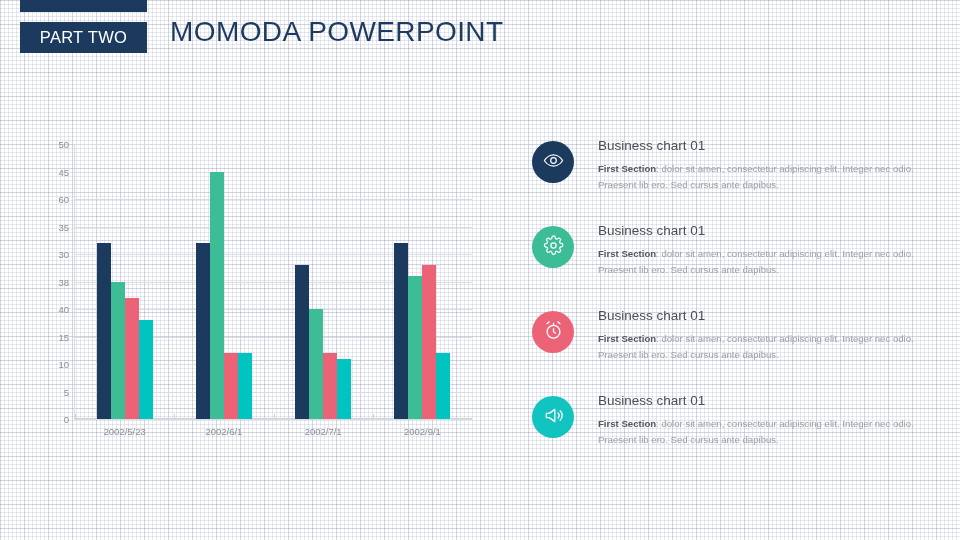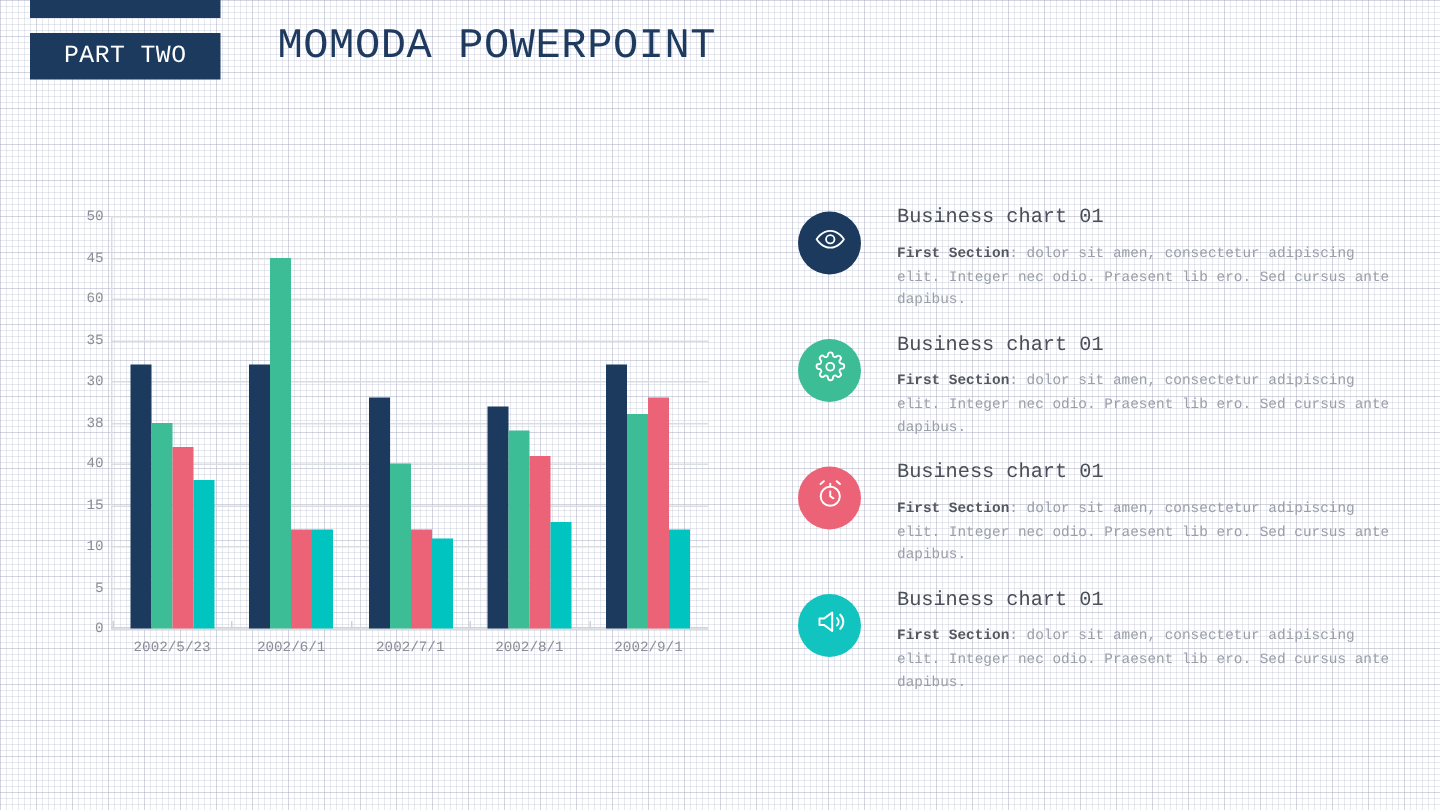--- a/index.html
+++ b/index.html
@@ -9,28 +9,28 @@
     background-color:#ffffff;
     background-image:
       linear-gradient(to right, rgba(150,155,185,0.22) 1px, transparent 1px),
       linear-gradient(to bottom, rgba(150,155,185,0.22) 1px, transparent 1px),
       linear-gradient(to right, rgba(168,172,200,0.30) 1px, transparent 1px),
       linear-gradient(to bottom, rgba(168,172,200,0.30) 1px, transparent 1px);
     background-size: 4px 4px, 4px 4px, 24px 24px, 24px 24px;
     background-position: 0 0, 0 0, 0 0, 0 0;
     position:relative;
   }
-  .slide{position:absolute;inset:0;font-family:Liberation Mono, monospace;}
+  .slide{position:absolute;inset:0;}
 
   
   .hdr-topbar{position:absolute;left:20px;top:0;width:127px;height:12px;background:#1b3a5e;}
   .hdr-badge{position:absolute;left:20px;top:22px;width:127px;height:31px;background:#1b3a5e;
     display:flex;align-items:center;justify-content:center;}
   .hdr-badge span{color:#ffffff;font-size:16.5px;letter-spacing:.3px;line-height:1;}
-  .hdr-title{position:absolute;left:185px;top:18px;color:#1e3a5f;font-size:28px;
+  .hdr-title{position:absolute;left:170px;top:18px;color:#1e3a5f;font-size:28px;
     letter-spacing:.4px;line-height:1;white-space:nowrap;}
 
   
   .chart{position:absolute;left:47px;top:138px;width:425px;height:305px;}
   .plot{position:absolute;left:27px;top:6px;right:0;bottom:24px;}
   .gridline{position:absolute;left:0;right:0;height:1px;background:#d9dde0;}
   .axis-left{position:absolute;left:0;top:0;bottom:0;width:1px;background:#d9dde0;}
   .axis-base{position:absolute;left:0;right:0;bottom:0;height:1px;background:#cfd3d6;}
   .ylab{position:absolute;right:calc(100% + 5px);transform:translateY(-50%);
     font-size:9.5px;color:#8b8f93;white-space:nowrap;}
@@ -115,28 +115,20 @@
           </div>
           <div class="group">
             <div class="bar" title="Series 1 2002/7/1: 28" style="background: rgb(27, 58, 94); height: 56%;"></div>
             <div class="bar" title="Series 2 2002/7/1: 20" style="background: rgb(60, 189, 150); height: 40%;"></div>
             <div class="bar" title="Series 3 2002/7/1: 12" style="background: rgb(236, 99, 120); height: 24%;"></div>
             <div class="bar" title="Series 4 2002/7/1: 11" style="background: rgb(0, 196, 192); height: 22%;"></div>
             <div class="tick" style="left: 0px;"></div>
             <div class="xlab">2002/7/1</div>
           </div>
           <div class="group">
-            <div class="bar" title="Series 1 2002/8/1: 27" style="background: rgb(27, 58, 94); height: 54%;"></div>
-            <div class="bar" title="Series 2 2002/8/1: 24" style="background: rgb(60, 189, 150); height: 48%;"></div>
-            <div class="bar" title="Series 3 2002/8/1: 21" style="background: rgb(236, 99, 120); height: 42%;"></div>
-            <div class="bar" title="Series 4 2002/8/1: 13" style="background: rgb(0, 196, 192); height: 26%;"></div>
-            <div class="tick" style="left: 0px;"></div>
-            <div class="xlab">2002/8/1</div>
-          </div>
-          <div class="group">
             <div class="bar" title="Series 1 2002/9/1: 32" style="background: rgb(27, 58, 94); height: 64%;"></div>
             <div class="bar" title="Series 2 2002/9/1: 26" style="background: rgb(60, 189, 150); height: 52%;"></div>
             <div class="bar" title="Series 3 2002/9/1: 28" style="background: rgb(236, 99, 120); height: 56%;"></div>
             <div class="bar" title="Series 4 2002/9/1: 12" style="background: rgb(0, 196, 192); height: 24%;"></div>
             <div class="tick" style="left: 0px;"></div>
             <div class="xlab">2002/9/1</div>
           </div>
         </div>
     </div>
   </div>

